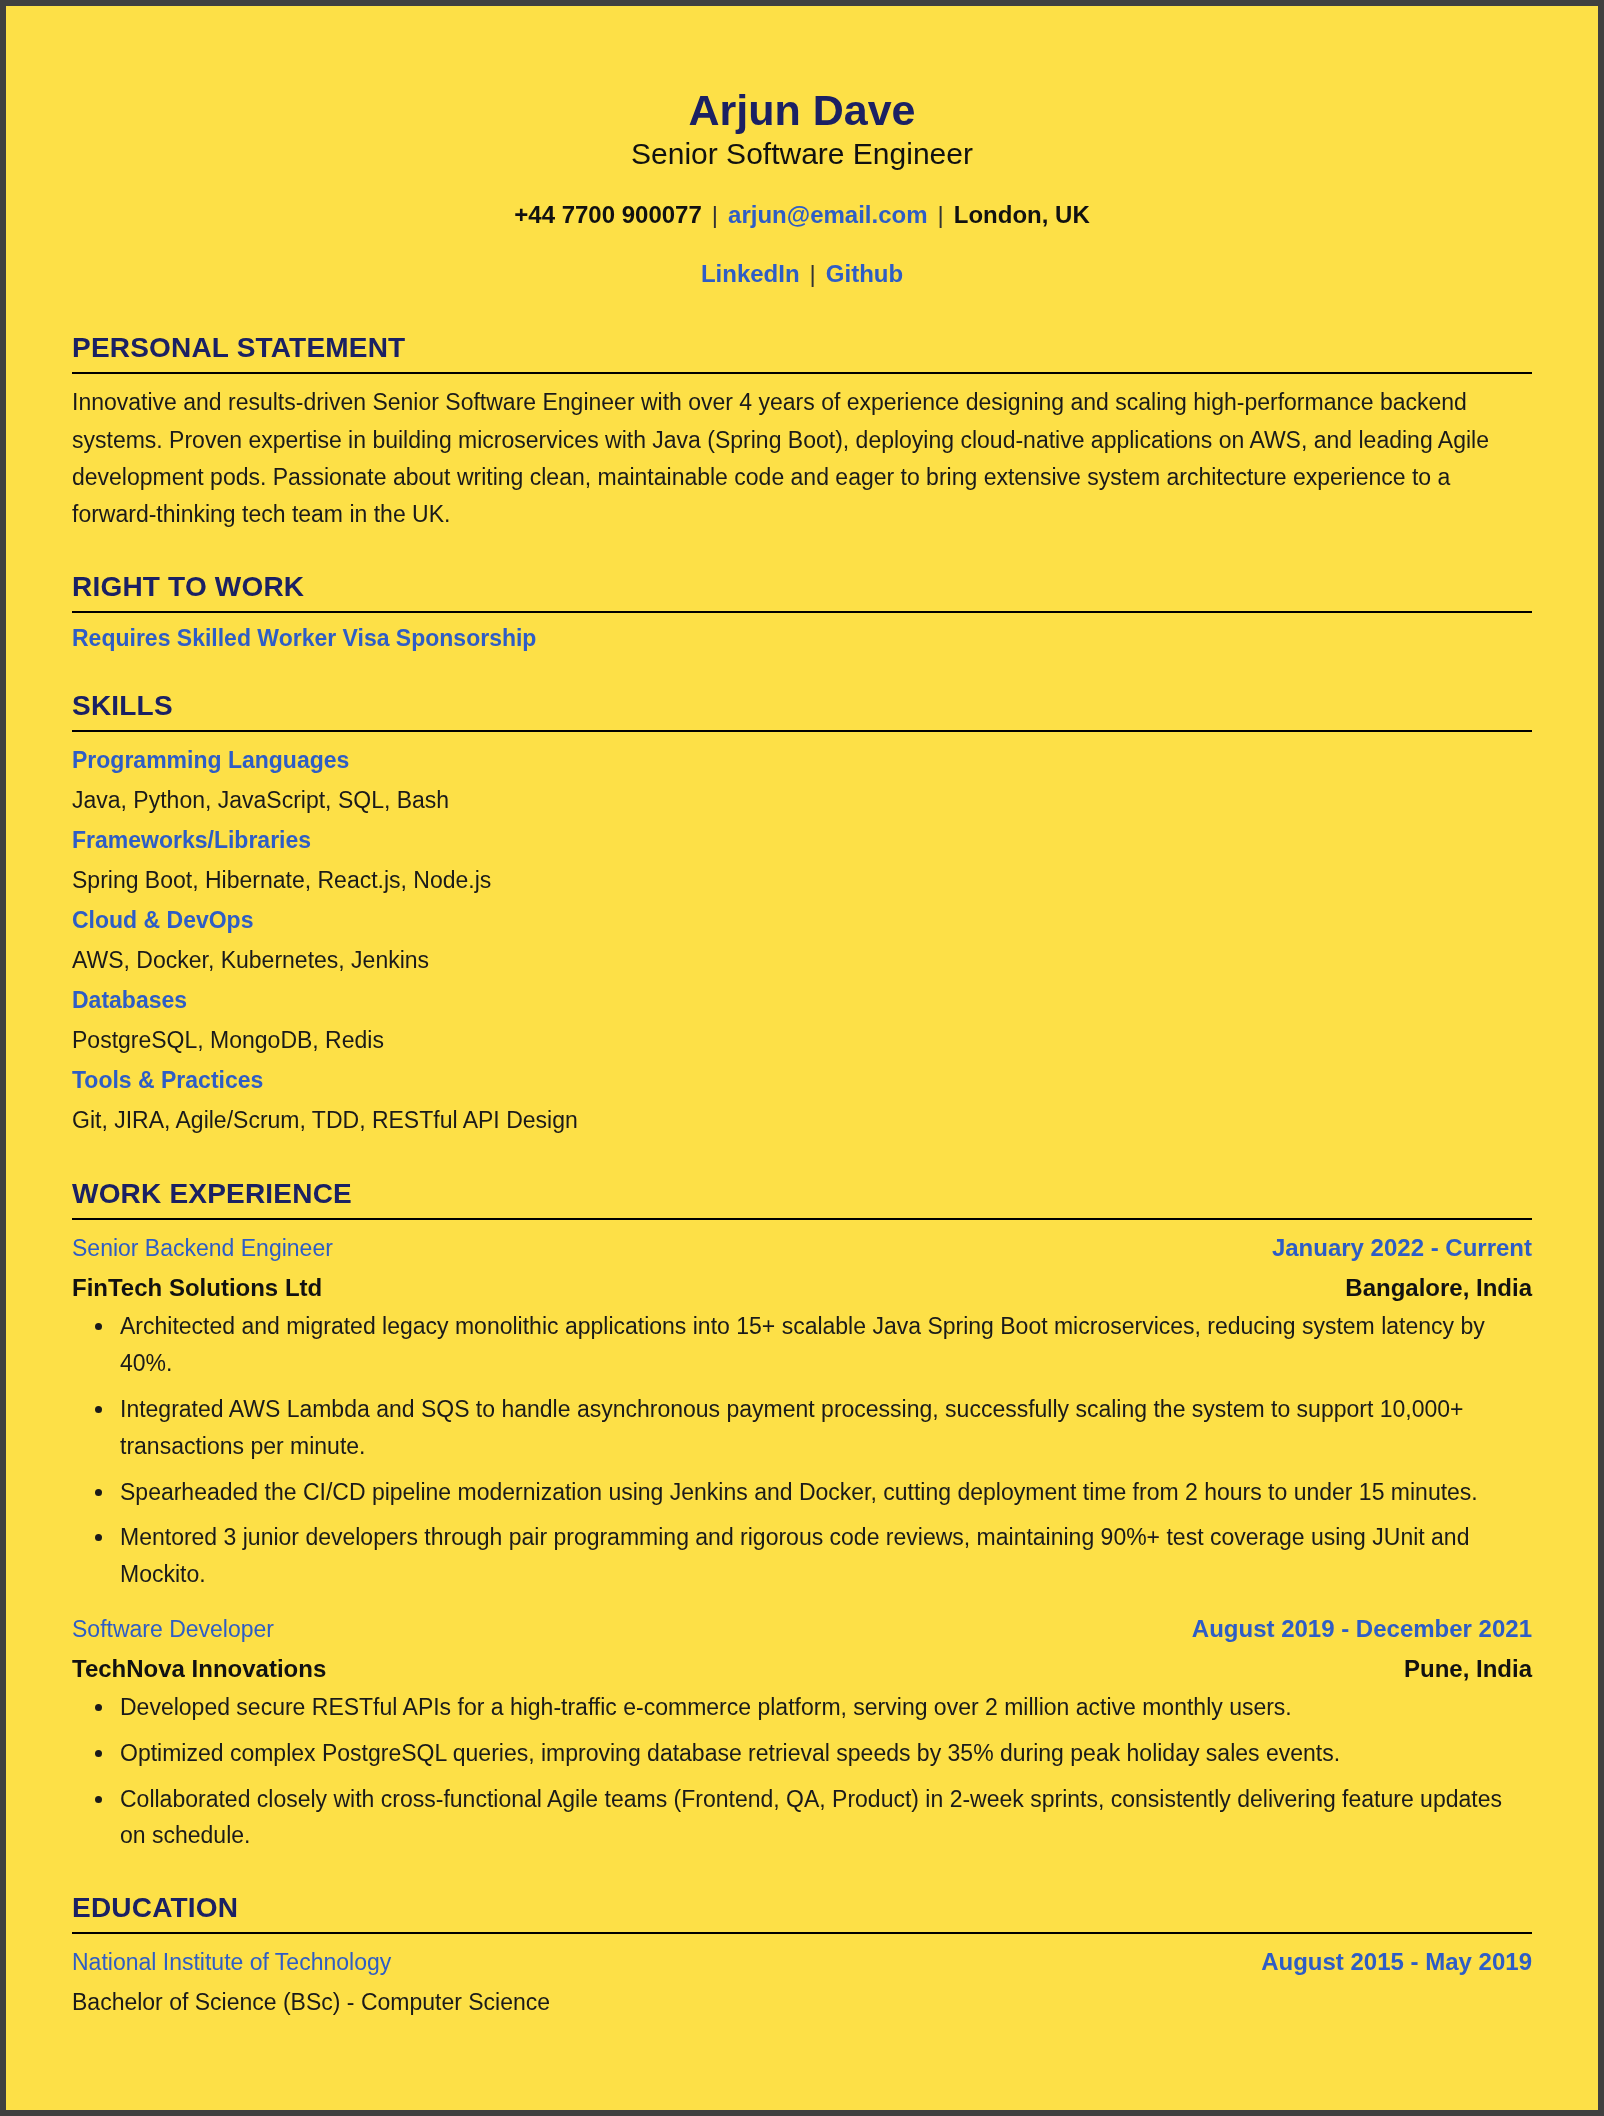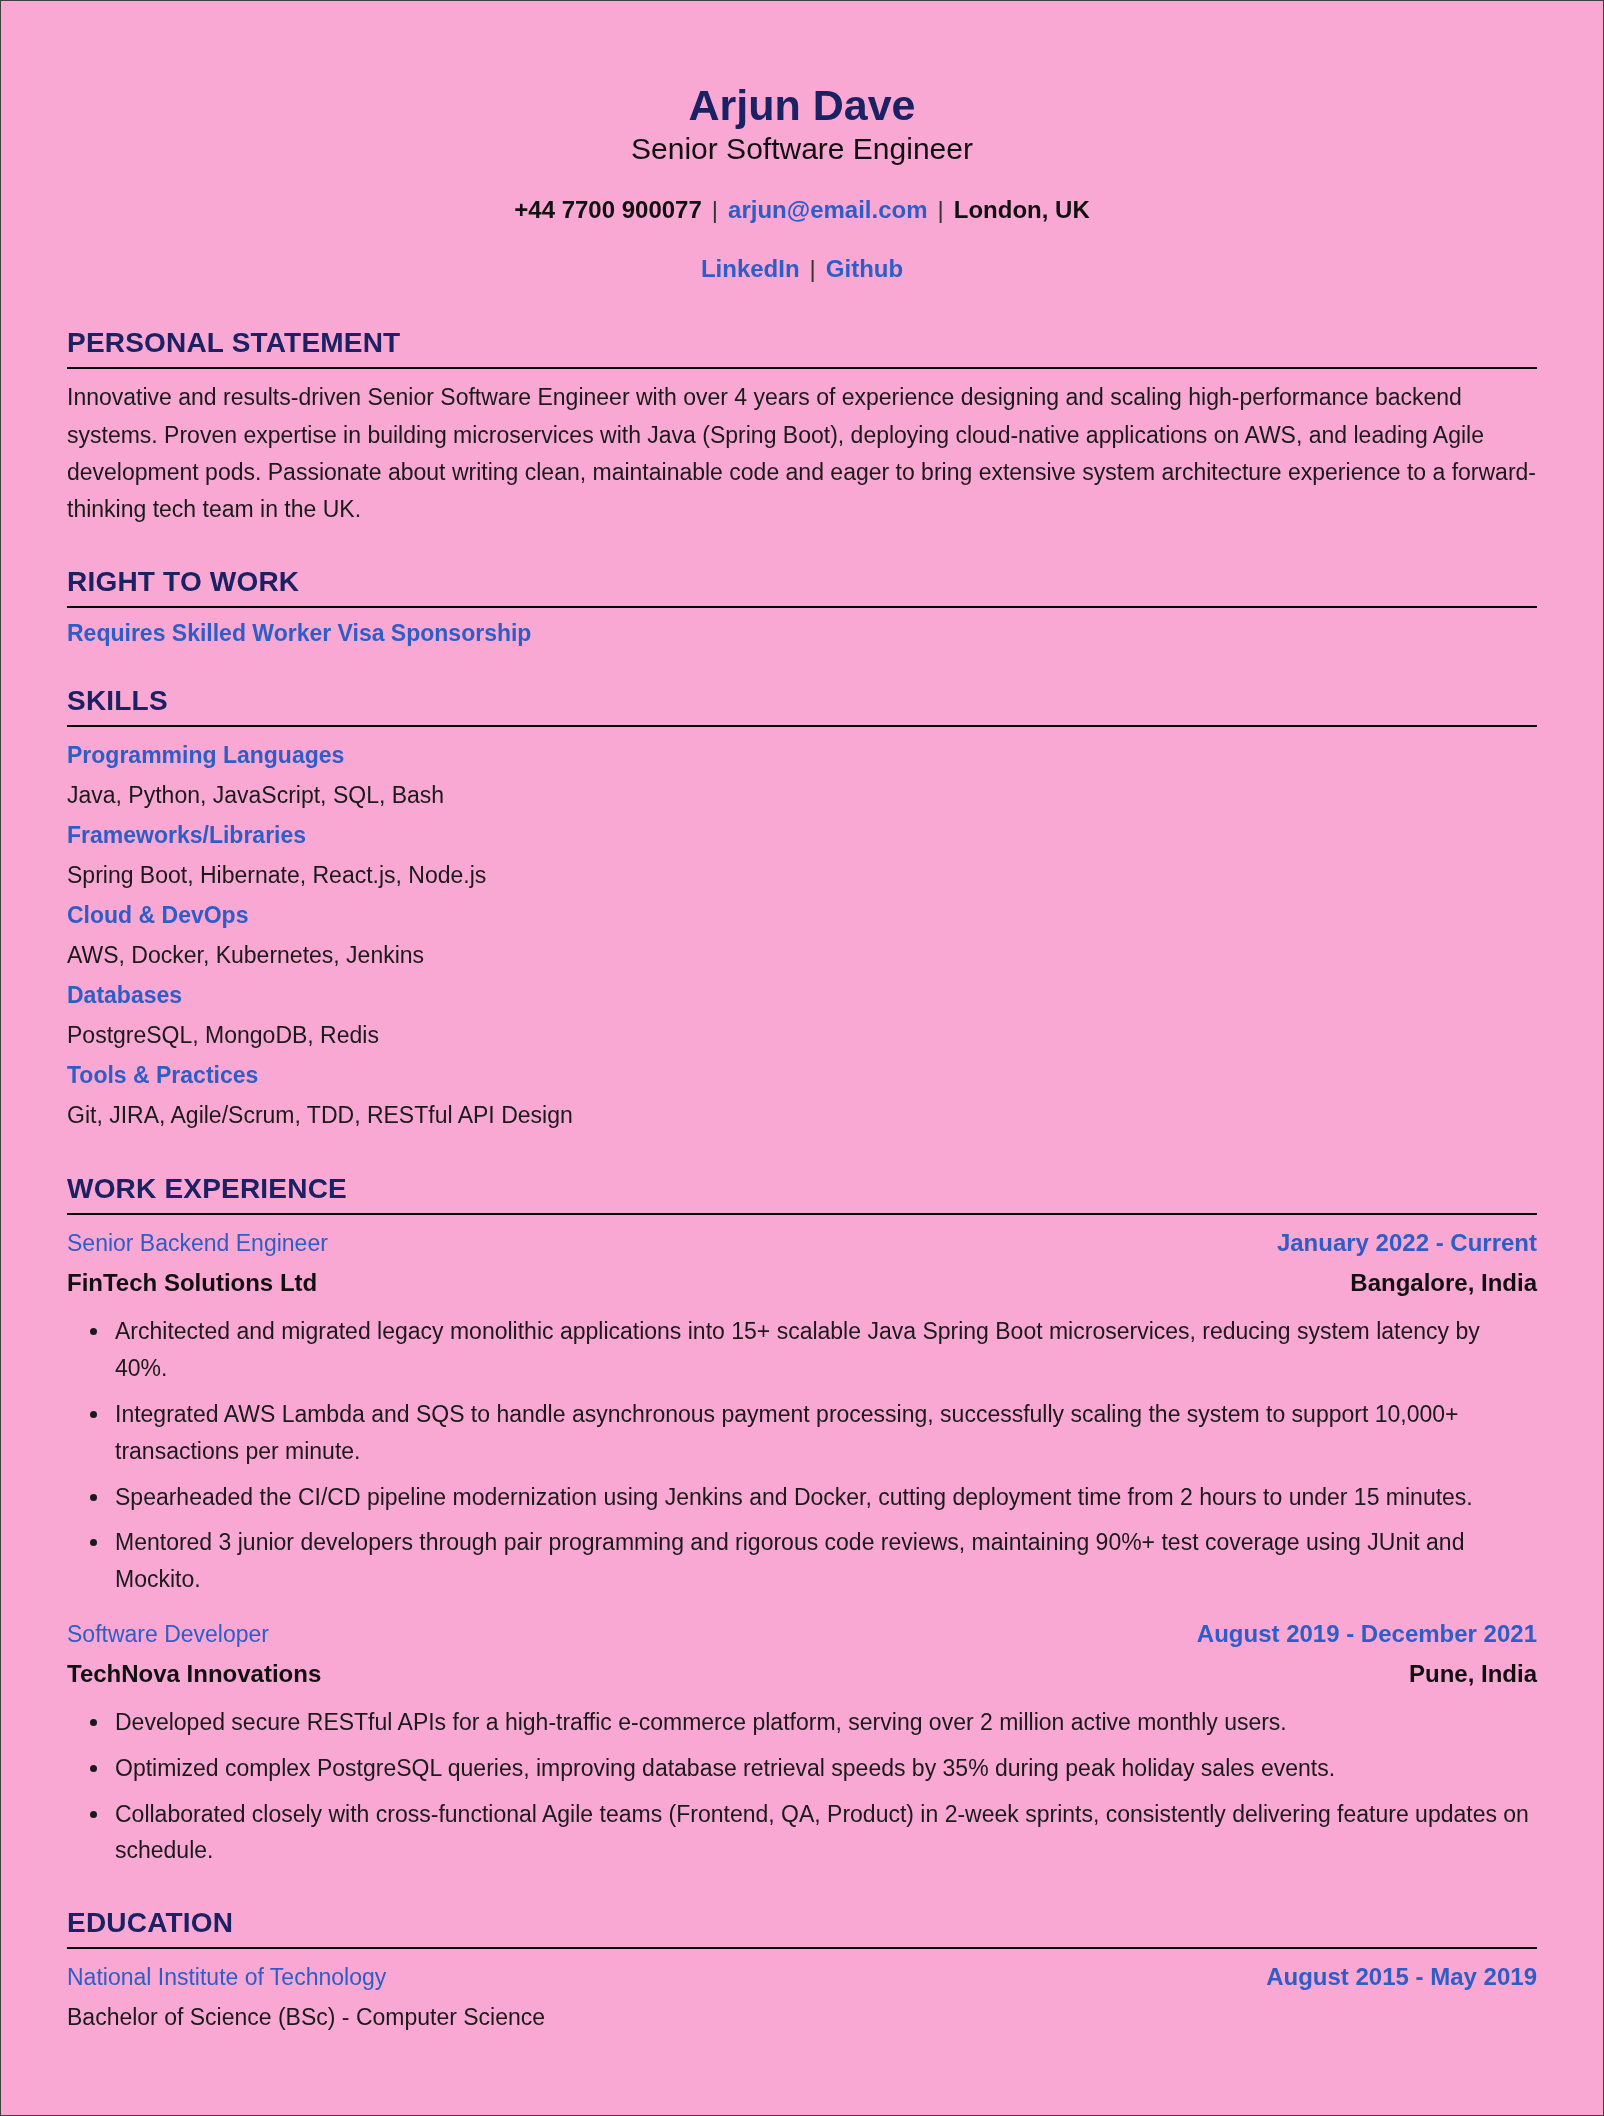--- a/index.html
+++ b/index.html
@@ -4,22 +4,22 @@
 <style>
   * { margin: 0; padding: 0; box-sizing: border-box; }
   html, body { background: #ffffff; }
   body {
     font-family: "Liberation Sans", "DejaVu Sans", sans-serif;
     color: #1a1a1a;
   }
   .page {
     width: 1604px;
     height: 2116px;
-    background: #f9a8d4;
-    border: 1px solid #404040;
+    background: #fde047;
+    border: 6px solid #404040;
     padding: 80px 66px 60px 66px;
     overflow: hidden;
   }
 
   
   .header { text-align: center; }
   .name {
     font-size: 43px;
     font-weight: 700;
     color: #1b2163;
@@ -112,21 +112,20 @@
     font-size: 24px;
     font-weight: 700;
     color: #2e5dc6;
   }
   .company-name, .company-location {
     font-size: 24px;
     font-weight: 700;
     color: #111111;
   }
   .bullets {
-    margin-top: 10px;
     padding-left: 44px;
     list-style: disc;
   }
   .bullets li {
     font-size: 23px;
     line-height: 1.6;
     color: #1a1a1a;
     padding-left: 4px;
     margin-bottom: 9px;
   }

